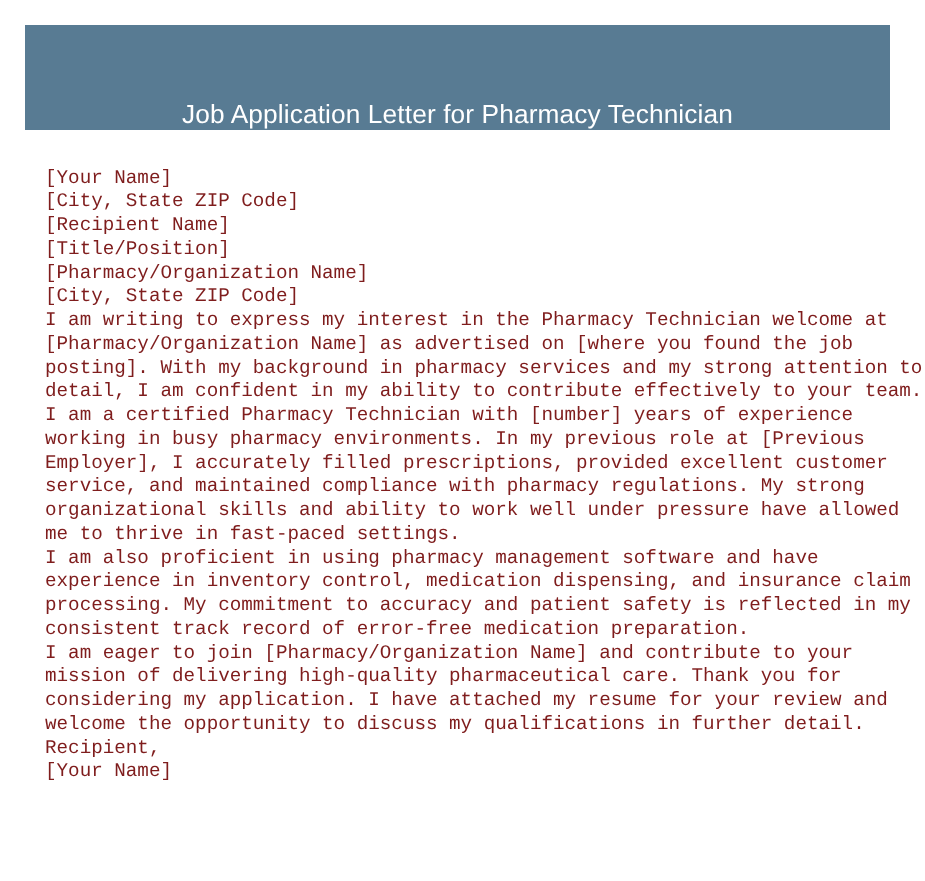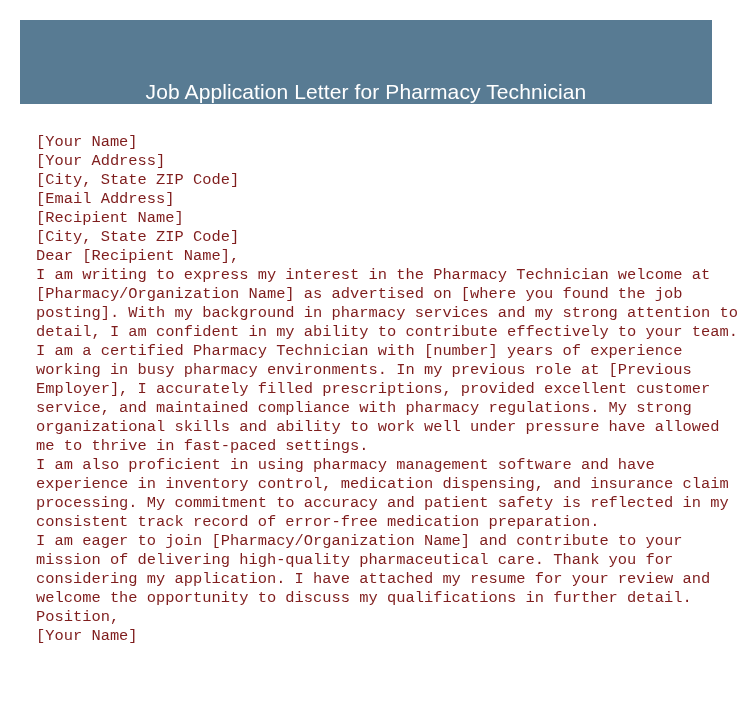--- a/index.html
+++ b/index.html
@@ -51,25 +51,24 @@
   </style>
 </head>
 <body>
 
 <div class="header">
   <h1>Job Application Letter for Pharmacy Technician</h1>
 </div>
 
 <div class="letter">
   <div class="line">[Your Name]</div>
-  <div class="line">[Your Address]</div>
   <div class="line">[City, State ZIP Code]</div>
-  <div class="line">[Email Address]</div>
   <div class="line">[Recipient Name]</div>
+  <div class="line">[Title/Position]</div>
+  <div class="line">[Pharmacy/Organization Name]</div>
   <div class="line">[City, State ZIP Code]</div>
-  <div class="line">Dear [Recipient Name],</div>
   <p>I am writing to express my interest in the Pharmacy Technician welcome at [Pharmacy/Organization Name] as advertised on [where you found the job posting]. With my background in pharmacy services and my strong attention to detail, I am confident in my ability to contribute effectively to your team.</p>
   <p>I am a certified Pharmacy Technician with [number] years of experience working in busy pharmacy environments. In my previous role at [Previous Employer], I accurately filled prescriptions, provided excellent customer service, and maintained compliance with pharmacy regulations. My strong organizational skills and ability to work well under pressure have allowed me to thrive in fast-paced settings.</p>
   <p>I am also proficient in using pharmacy management software and have experience in inventory control, medication dispensing, and insurance claim processing. My commitment to accuracy and patient safety is reflected in my consistent track record of error-free medication preparation.</p>
   <p>I am eager to join [Pharmacy/Organization Name] and contribute to your mission of delivering high-quality pharmaceutical care. Thank you for considering my application. I have attached my resume for your review and welcome the opportunity to discuss my qualifications in further detail.</p>
-  <div class="line">Position,</div>
+  <div class="line">Recipient,</div>
   <div class="line">[Your Name]</div>
 </div>
 
 </body></html>

